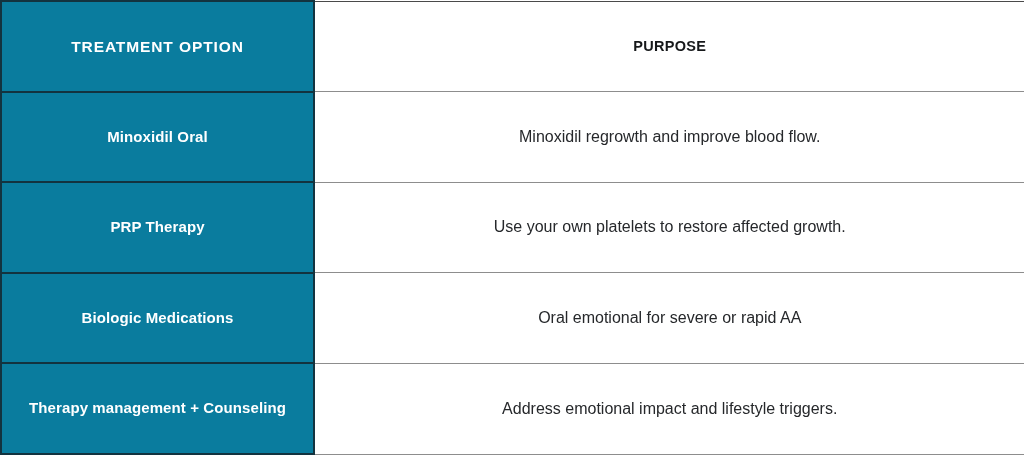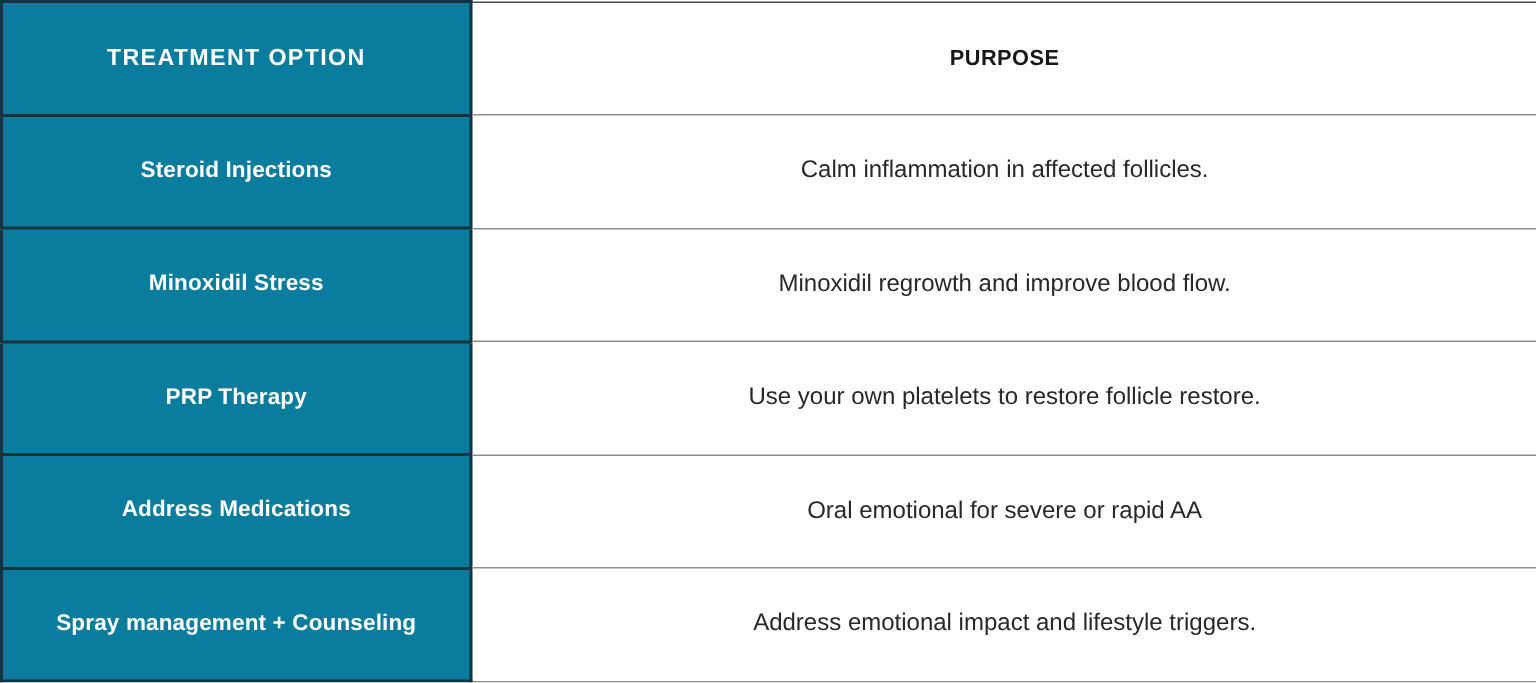--- a/index.html
+++ b/index.html
@@ -96,39 +96,35 @@
     <colgroup>
       <col class="col-option">
       <col class="col-purpose">
     </colgroup>
     <tbody>
       <tr class="table-row">
         <td class="cell option-cell header-cell">TREATMENT OPTION</td>
         <td class="cell purpose-cell header-cell">PURPOSE</td>
       </tr>
 
-      <tr class="table-row">
-        <td class="cell option-cell">Steroid Injections</td>
-        <td class="cell purpose-cell">Calm inflammation in affected follicles.</td>
-      </tr>
 
       <tr class="table-row">
-        <td class="cell option-cell">Minoxidil Stress</td>
+        <td class="cell option-cell">Minoxidil Oral</td>
         <td class="cell purpose-cell">Minoxidil regrowth and improve blood flow.</td>
       </tr>
 
       <tr class="table-row">
         <td class="cell option-cell">PRP Therapy</td>
-        <td class="cell purpose-cell">Use your own platelets to restore follicle restore.</td>
+        <td class="cell purpose-cell">Use your own platelets to restore affected growth.</td>
       </tr>
 
       <tr class="table-row">
-        <td class="cell option-cell">Address Medications</td>
+        <td class="cell option-cell">Biologic Medications</td>
         <td class="cell purpose-cell">Oral emotional for severe or rapid AA</td>
       </tr>
 
       <tr class="table-row">
-        <td class="cell option-cell">Spray management + Counseling</td>
+        <td class="cell option-cell">Therapy management + Counseling</td>
         <td class="cell purpose-cell">Address emotional impact and lifestyle triggers.</td>
       </tr>
     </tbody>
   </table>
 </div>
 
 </body></html>

